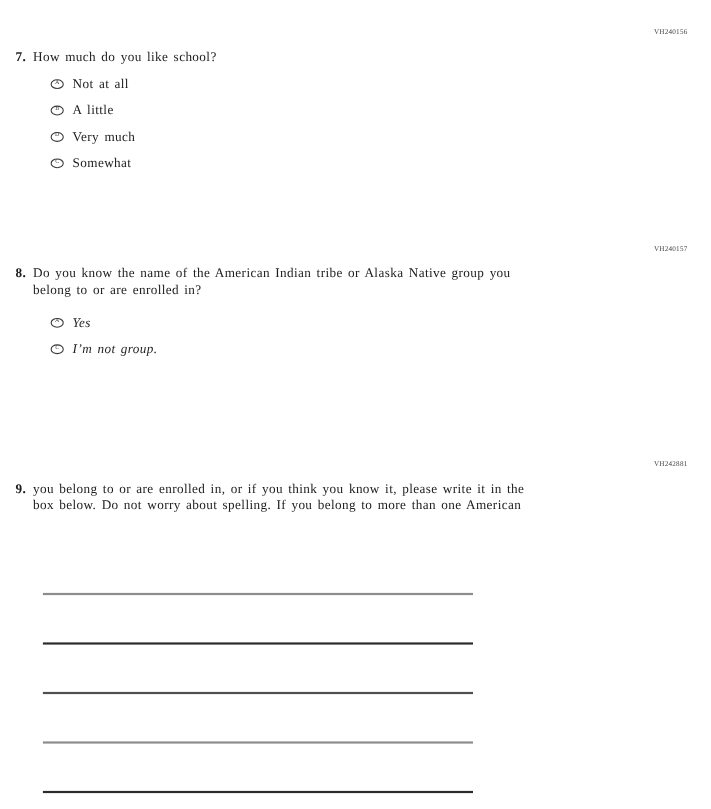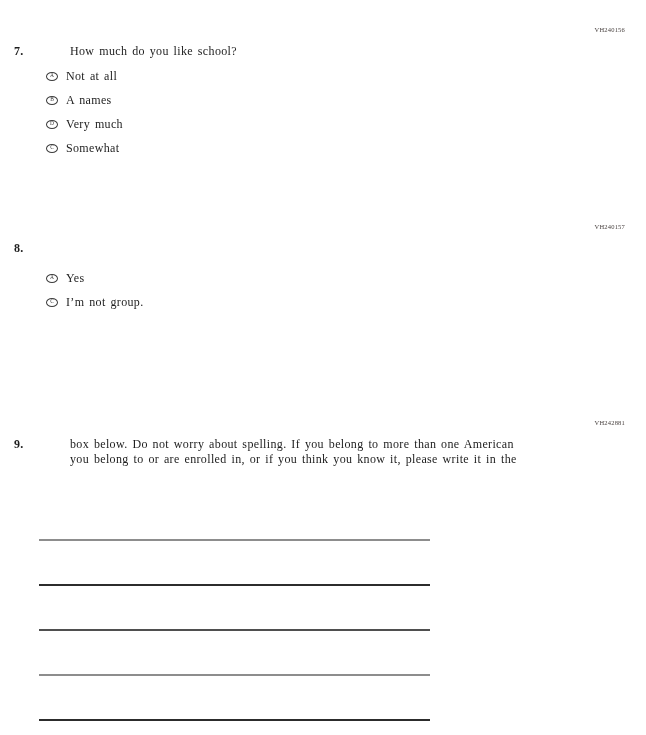--- a/index.html
+++ b/index.html
@@ -45,28 +45,27 @@
     line-height: 15px;
     letter-spacing: 0.35px;
   }
   .q-text {
     flex: none;
     width: 480px;
     font-size: 12px;
     line-height: 15px;
     letter-spacing: 0.35px;
     word-spacing: 1.5px;
-    margin-left: 40px;
   }
   .q-text .q-line { display: block; }
   .options {
     margin-left: 46px;
   }
   .q7 .options { margin-top: 11px; }
-  .q8 .options { margin-top: 16px; }
+  .q8 .options { margin-top: 16px; font-style: italic; }
   .option {
     display: flex;
     align-items: center;
     height: 12px;
     margin-bottom: 12px;
     cursor: pointer;
   }
   .bubble {
     flex: none;
     box-sizing: border-box;
@@ -130,41 +129,45 @@
       <div class="option">
         <span class="bubble">
             <span class="bubble-letter">A</span>
           </span>
         <span class="opt-label">Not at all</span>
       </div>
       <div class="option">
         <span class="bubble">
             <span class="bubble-letter">B</span>
           </span>
-        <span class="opt-label">A names</span>
+        <span class="opt-label">A little</span>
       </div>
       <div class="option">
         <span class="bubble">
             <span class="bubble-letter">D</span>
           </span>
         <span class="opt-label">Very much</span>
       </div>
       <div class="option">
         <span class="bubble">
             <span class="bubble-letter">C</span>
           </span>
         <span class="opt-label">Somewhat</span>
       </div>
     </div>
   </section>
 
   <section class="question q8">
     <div class="item-code">VH240157</div>
     <div class="q-row">
       <span class="q-num">8.</span>
+      <div class="q-text">
+        <span class="q-line">Do you know the name of the American Indian tribe or Alaska Native group you</span>
+        <span class="q-line">belong to or are enrolled in?</span>
+      </div>
     </div>
     <div class="options">
       <div class="option">
         <span class="bubble">
             <span class="bubble-letter">A</span>
           </span>
         <span class="opt-label">Yes</span>
       </div>
       <div class="option">
         <span class="bubble">
@@ -173,22 +176,22 @@
         <span class="opt-label">I’m not group.</span>
       </div>
     </div>
   </section>
 
   <section class="question q9">
     <div class="item-code">VH242881</div>
     <div class="q-row">
       <span class="q-num">9.</span>
       <div class="q-text">
+        <span class="q-line">you belong to or are enrolled in, or if you think you know it, please write it in the</span>
         <span class="q-line">box below. Do not worry about spelling. If you belong to more than one American</span>
-        <span class="q-line">you belong to or are enrolled in, or if you think you know it, please write it in the</span>
       </div>
     </div>
   </section>
 
   <div class="write-in-area">
     <div class="write-line wl-1"></div>
     <div class="write-line wl-2"></div>
     <div class="write-line wl-3"></div>
     <div class="write-line wl-4"></div>
     <div class="write-line wl-5"></div>

